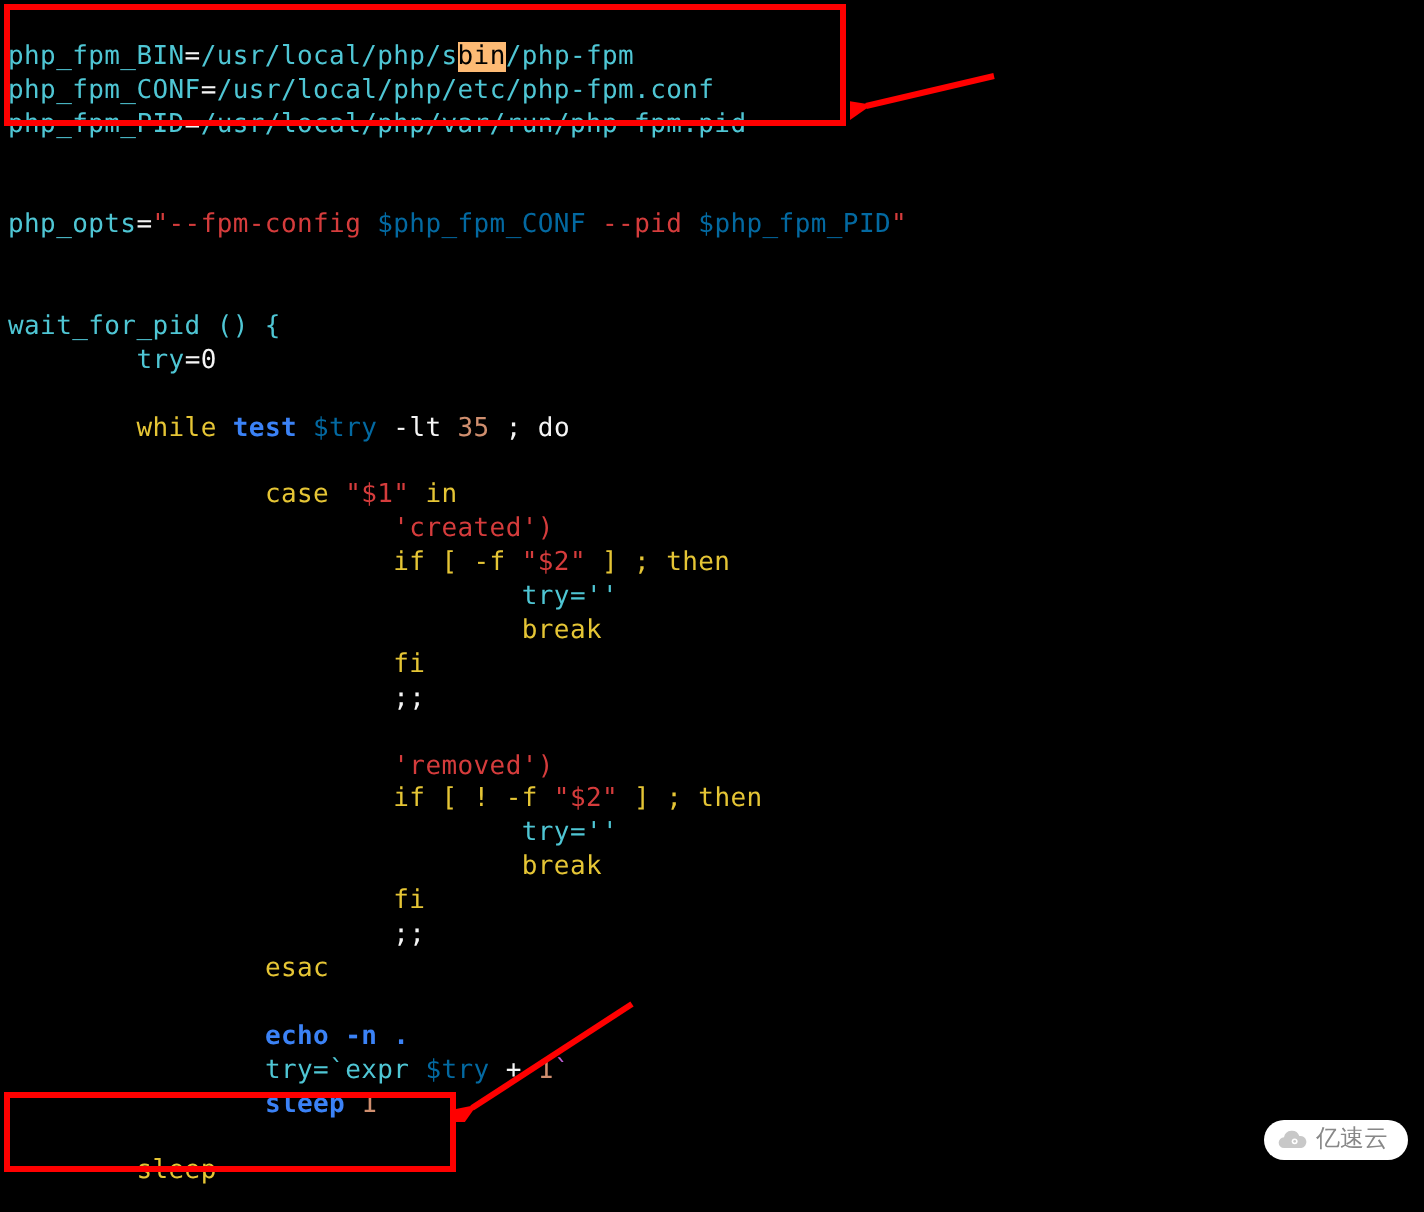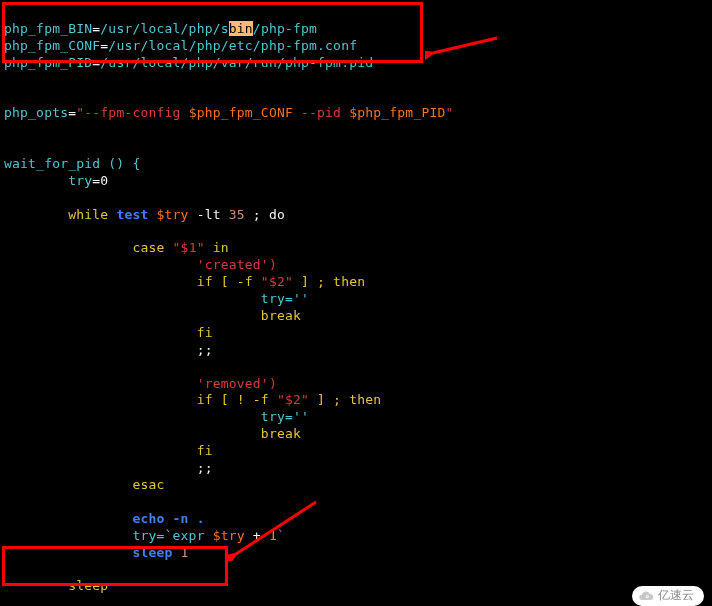--- a/index.html
+++ b/index.html
@@ -31,40 +31,40 @@
     border: 3px solid #ff0000;
     position: absolute;
     top: 546px; left: 2px;
     width: 220px; height: 34px;
     pointer-events: none;
   }
   .c-cmt { color: #4fc6d4; }
   .c-white { color: #f5f5f5; }
   .c-bcyan { color: #3b82f6; font-weight: bold; }
   .c-yel { color: #e5c535; }
-  .c-blue { color: #f97316; }
+  .c-blue { color: #0369a1; }
   .c-red { color: #d53c3c; }
   .c-mag { color: #c05fd8; }
   .c-num { color: #d08f6f; }
   .hl { background: #fdba74; color: #000; }
   .arrow-top {
     position: absolute;
     top: 35px; left: 425px;
     width: 75px; height: 30px;
     pointer-events: none;
   }
   .arrow-bot {
     position: absolute;
     top: 499px; left: 228px;
     width: 92px; height: 62px;
     pointer-events: none;
   }
   .watermark {
     position: absolute;
-    bottom: 0; right: 8px;
+    bottom: 26px; right: 8px;
     background: #fff;
     color: #888;
     font-size: 12px;
     padding: 2px 10px 2px 6px;
     border-radius: 14px;
     display: flex;
     align-items: center;
     gap: 4px;
   }
   .watermark svg { width: 16px; height: 16px; }

